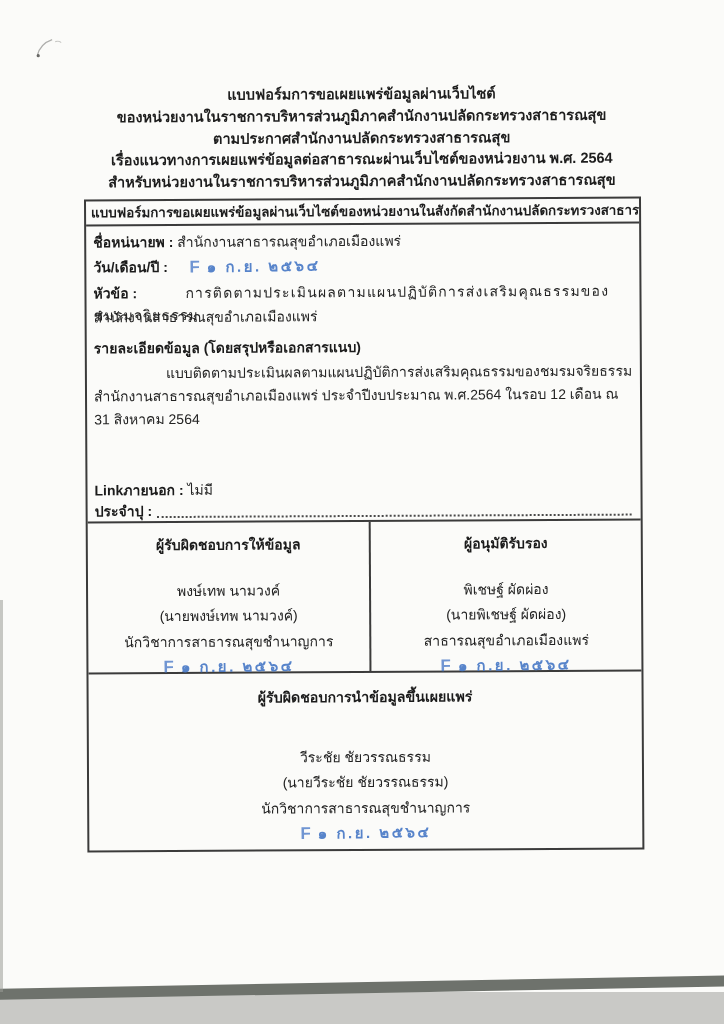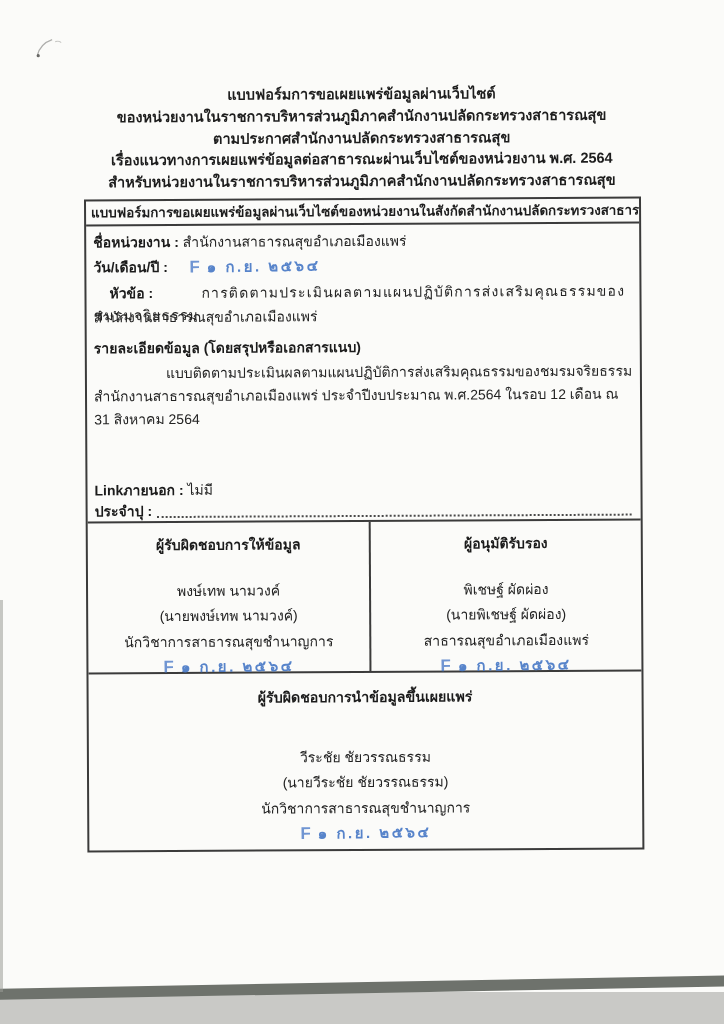--- a/index.html
+++ b/index.html
@@ -90,33 +90,33 @@
     <div>สำหรับหน่วยงานในราชการบริหารส่วนภูมิภาคสำนักงานปลัดกระทรวงสาธารณสุข</div>
   </div>
 
   <div class="form-box">
 
     <div class="box-title-row">แบบฟอร์มการขอเผยแพร่ข้อมูลผ่านเว็บไซต์ของหน่วยงานในสังกัดสำนักงานปลัดกระทรวงสาธารณสุข</div>
 
     <div class="box-content">
 
       <div class="line-abs" style="top:5px;">
-        <span class="bl">ชื่อหน่วยงาน :</span>
+        <span class="bl">ชื่อหน่นายพ :</span>
         <span>สำนักงานสาธารณสุขอำเภอเมืองแพร่</span>
       </div>
 
       <div class="line-abs" style="top:29px;">
         <span class="bl">วัน/เดือน/ปี :</span>
         <span class="stamp" style="margin-left:18px;">
           <span class="mark">F</span><span>๑ ก.ย. ๒๕๖๔</span>
         </span>
       </div>
 
       <div class="line-abs" style="top:56px;">
-        <span class="bl" style="display:inline-block;width:88px;margin-left:16px;">หัวข้อ :</span>
+        <span class="bl" style="display:inline-block;width:88px;">หัวข้อ :</span>
         <span class="topic-text">การติดตามประเมินผลตามแผนปฏิบัติการส่งเสริมคุณธรรมของชมรมจริยธรรม</span>
       </div>
 
       <div class="line-abs" style="top:80px;">สำนักงานสาธารณสุขอำเภอเมืองแพร่</div>
 
       <div class="line-abs bl" style="top:111px;">รายละเอียดข้อมูล (โดยสรุปหรือเอกสารแนบ)</div>
 
       <div class="line-abs details-par" style="top:136px;">แบบติดตามประเมินผลตามแผนปฏิบัติการส่งเสริมคุณธรรมของชมรมจริยธรรม สำนักงานสาธารณสุขอำเภอเมืองแพร่ ประจำปีงบประมาณ พ.ศ.2564 ในรอบ 12 เดือน ณ 31 สิงหาคม 2564</div>
 
       <div class="line-abs" style="top:253px;">

